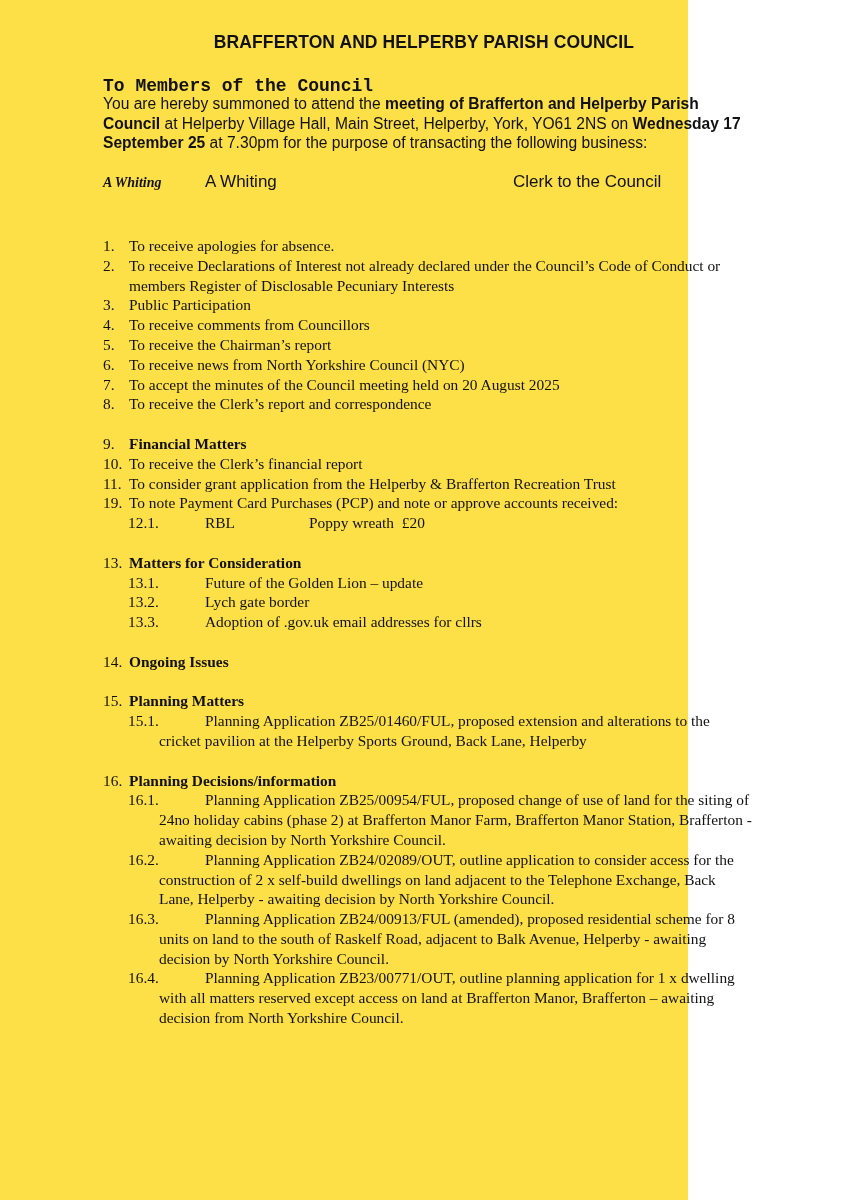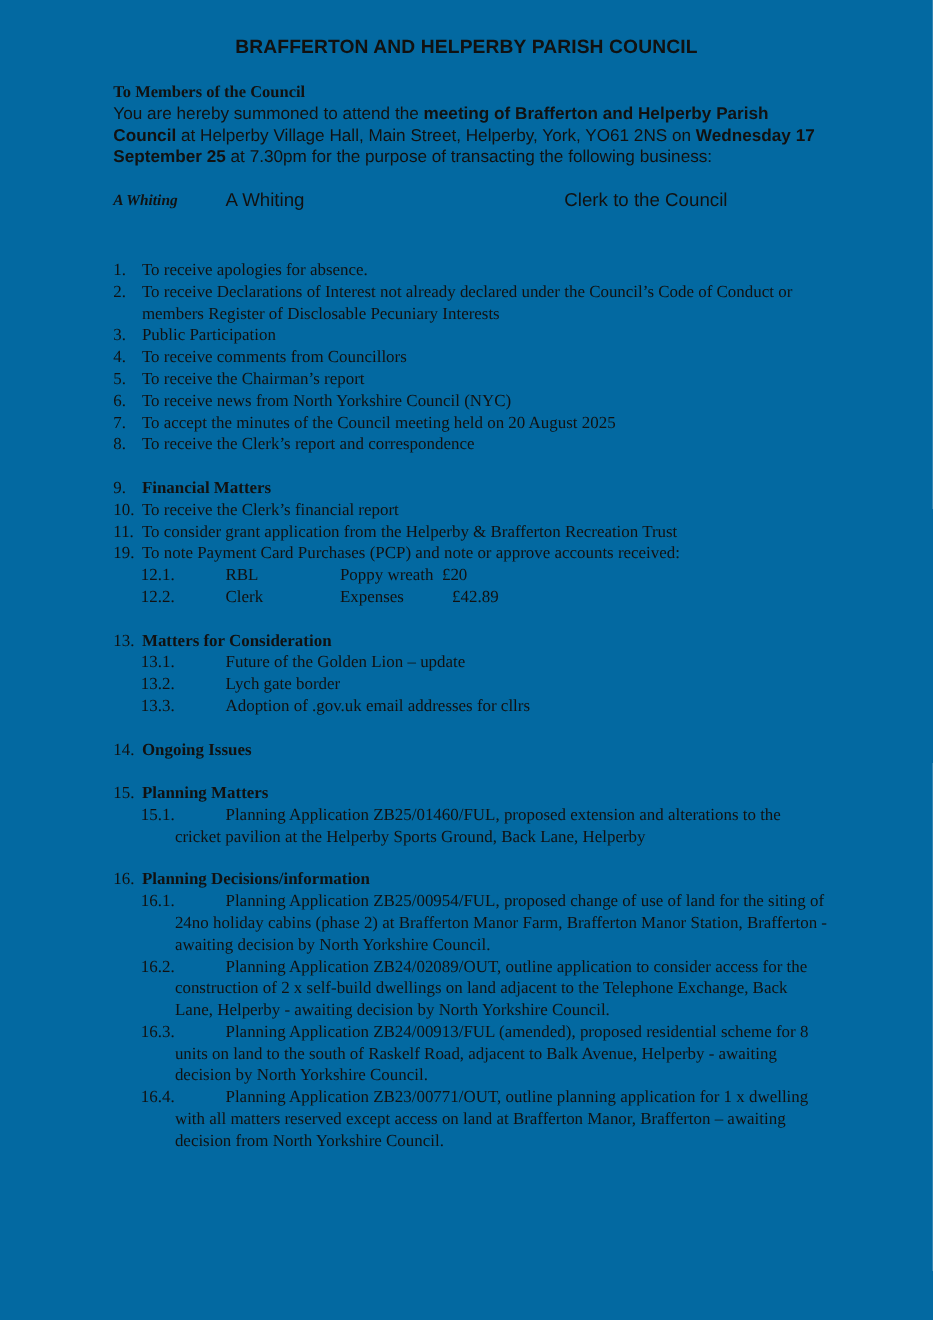--- a/index.html
+++ b/index.html
@@ -1,22 +1,22 @@
 <!DOCTYPE html>
 <html><head>
 <meta charset="utf-8">
 <style>
   html, body { margin: 0; padding: 0; background: #ffffff; }
   body { width: 848px; height: 1200px; position: relative; overflow: hidden; color: #111; }
-  .page { position: absolute; left: 0; top: 0; width: 848px; height: 1200px; background: #0369a1; }
+  .page { position: absolute; left: 0; top: 0; width: 688px; height: 1200px; background: #fde047; }
   .title {
     position: absolute; top: 32px; left: 0; width: 848px; text-align: center;
     font-family: "Liberation Sans", sans-serif; font-weight: bold; font-size: 17.5px; letter-spacing: 0.1px;
   }
-  .to-members { position: absolute; left: 103px; top: 76px; font-family: Liberation Serif, serif; font-weight: bold; font-size: 15px; }
+  .to-members { position: absolute; left: 103px; top: 76px; font-family: Liberation Mono, monospace; font-weight: bold; font-size: 18px; }
   .summons {
     position: absolute; left: 103px; top: 94px; width: 640px;
     font-family: Liberation Sans, sans-serif; font-size: 15.6px; line-height: 19.5px;
   }
   .summons b { font-weight: bold; }
   .sig-row { position: absolute; left: 103px; top: 172px; width: 640px; height: 24px; font-family: "Liberation Sans", sans-serif; font-size: 17px; }
   .sig-script { position: absolute; left: 0; top: 3px; font-family: "Liberation Serif", serif; font-style: italic; font-weight: bold; font-size: 14px; }
   .sig-name { position: absolute; left: 102px; top: 0; }
   .sig-role { position: absolute; left: 410px; top: 0; }
   .date { position: absolute; left: 103px; top: 199px; font-family: "Liberation Sans", sans-serif; font-size: 15.6px; }
@@ -64,21 +64,20 @@
     <div class="item"><span class="num">7.</span><span>To accept the minutes of the Council meeting held on 20 August 2025</span></div>
     <div class="item"><span class="num">8.</span><span>To receive the Clerk’s report and correspondence</span></div>
 
     <div class="gap"></div>
 
     <div class="item"><span class="num">9.</span><b class="h">Financial Matters</b></div>
     <div class="item"><span class="num">10.</span><span>To receive the Clerk’s financial report</span></div>
     <div class="item"><span class="num">11.</span><span>To consider grant application from the Helperby &amp; Brafferton Recreation Trust</span></div>
     <div class="item"><span class="num">19.</span><span>To note Payment Card Purchases (PCP) and note or approve accounts received:</span></div>
     <div class="sub col3"><span class="snum">12.1.</span><span class="c1">RBL</span><span class="c2">Poppy wreath</span>&nbsp;&nbsp;<span>£20</span></div>
-    <div class="sub col3"><span class="snum">12.2.</span><span class="c1">Clerk</span><span class="c2" style="width:102px">Expenses</span><span>£42.89</span></div>
 
     <div class="gap"></div>
 
     <div class="item"><span class="num">13.</span><b class="h">Matters for Consideration</b></div>
     <div class="sub"><span class="snum">13.1.</span><span>Future of the Golden Lion – update</span></div>
     <div class="sub"><span class="snum">13.2.</span><span>Lych gate border</span></div>
     <div class="sub"><span class="snum">13.3.</span><span>Adoption of .gov.uk email addresses for cllrs</span></div>
 
     <div class="gap"></div>
 

